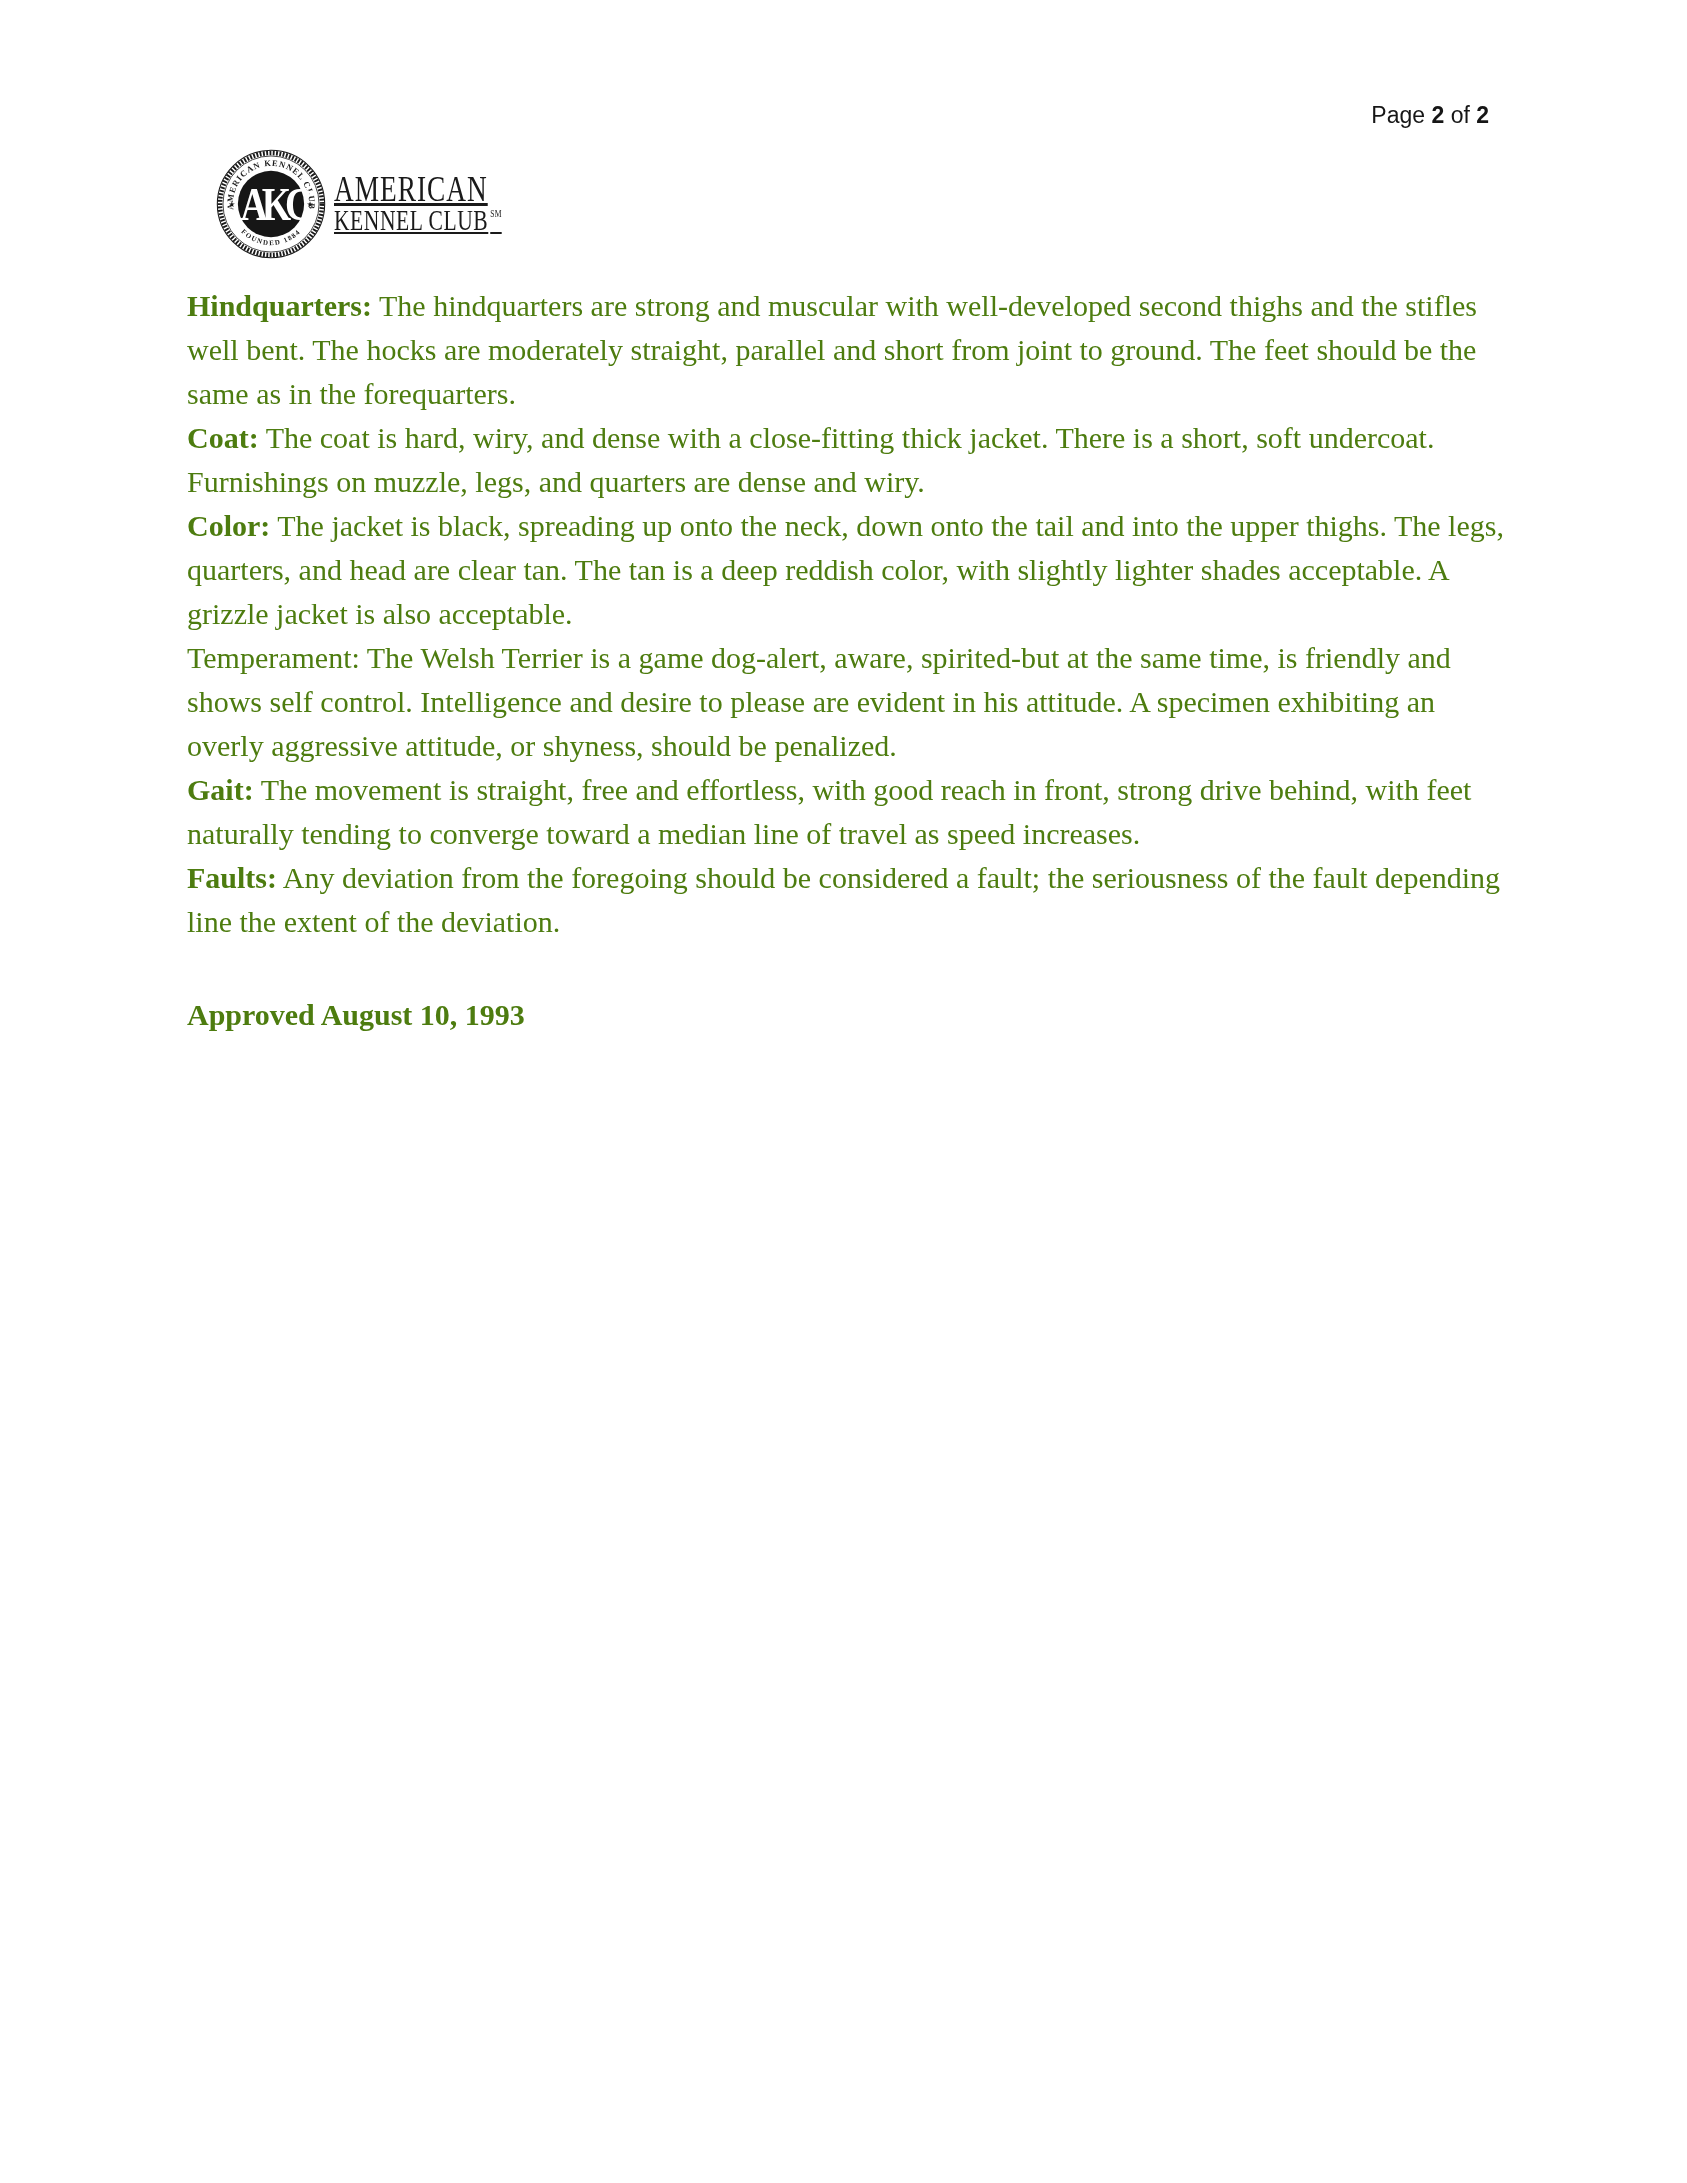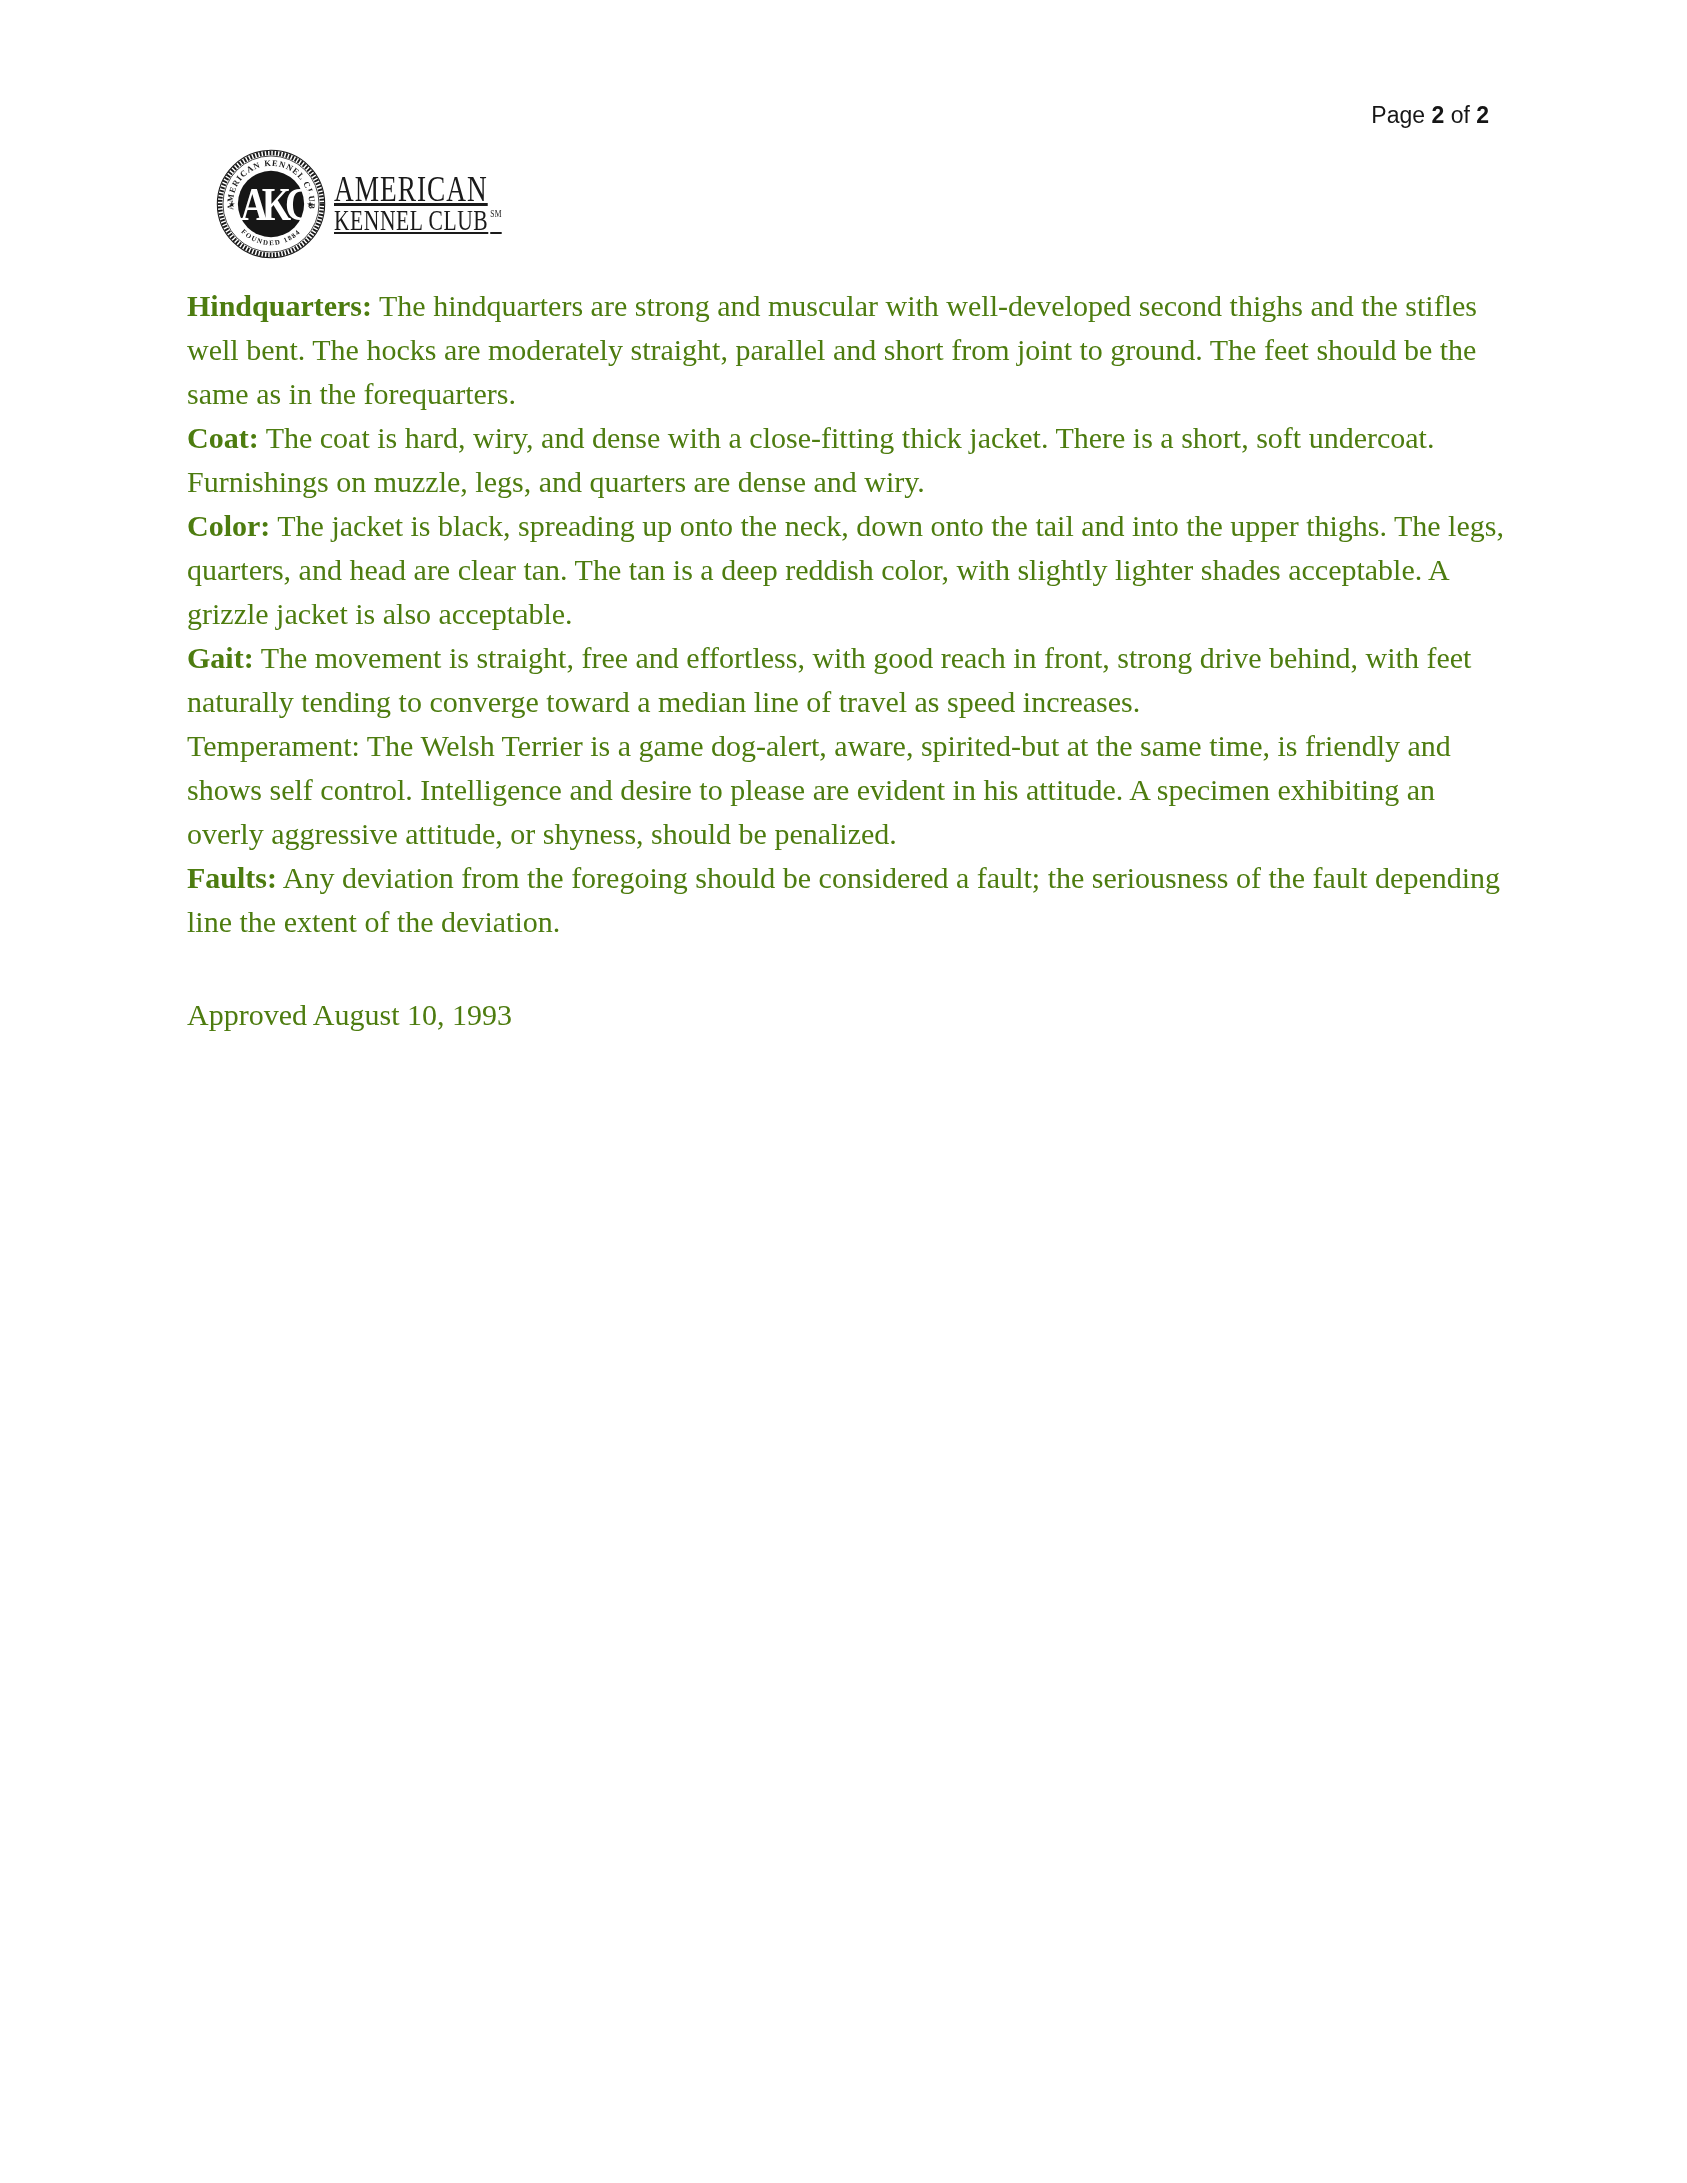--- a/index.html
+++ b/index.html
@@ -57,21 +57,21 @@
     position: absolute;
     left: 187px;
     top: 284px;
     width: 1327px;
     font-size: 30px;
     line-height: 44px;
     color: #4d7c0f;
   }
   .doc-section { margin: 0; }
   .doc-section .label.strong { font-weight: 700; }
-  .approval { margin-top: 48px; font-weight: 400; line-height: 46px; }
+  .approval { margin-top: 48px; font-weight: 700; line-height: 46px; }
   .approval p { margin: 0; }
 </style>
 </head>
 <body>
 
 <div class="page">
 
   <div class="page-header">
     <span>Page</span>
     <span class="b">2</span>
@@ -102,23 +102,23 @@
   </div>
 
   <div class="content">
 
     <p class="doc-section"><span class="label strong">Hindquarters:</span> <span>The hindquarters are strong and muscular with well-developed second thighs and the stifles well bent. The hocks are moderately straight, parallel and short from joint to ground. The feet should be the same as in the forequarters.</span></p>
 
     <p class="doc-section"><span class="label strong">Coat:</span> <span>The coat is hard, wiry, and dense with a close-fitting thick jacket. There is a short, soft undercoat. Furnishings on muzzle, legs, and quarters are dense and wiry.</span></p>
 
     <p class="doc-section"><span class="label strong">Color:</span> <span>The jacket is black, spreading up onto the neck, down onto the tail and into the upper thighs. The legs, quarters, and head are clear tan. The tan is a deep reddish color, with slightly lighter shades acceptable. A grizzle jacket is also acceptable.</span></p>
 
+    <p class="doc-section"><span class="label">Temperament:</span> <span>The Welsh Terrier is a game dog-alert, aware, spirited-but at the same time, is friendly and shows self control. Intelligence and desire to please are evident in his attitude. A specimen exhibiting an overly aggressive attitude, or shyness, should be penalized.</span></p>
+
     <p class="doc-section"><span class="label strong">Gait:</span> <span>The movement is straight, free and effortless, with good reach in front, strong drive behind, with feet naturally tending to converge toward a median line of travel as speed increases.</span></p>
-
-    <p class="doc-section"><span class="label">Temperament:</span> <span>The Welsh Terrier is a game dog-alert, aware, spirited-but at the same time, is friendly and shows self control. Intelligence and desire to please are evident in his attitude. A specimen exhibiting an overly aggressive attitude, or shyness, should be penalized.</span></p>
 
     <p class="doc-section"><span class="label strong">Faults:</span> <span>Any deviation from the foregoing should be considered a fault; the seriousness of the fault depending line the extent of the deviation.</span></p>
 
     <div class="approval">
       <p>Approved August 10, 1993</p>
     </div>
 
   </div>
 
 </div>

